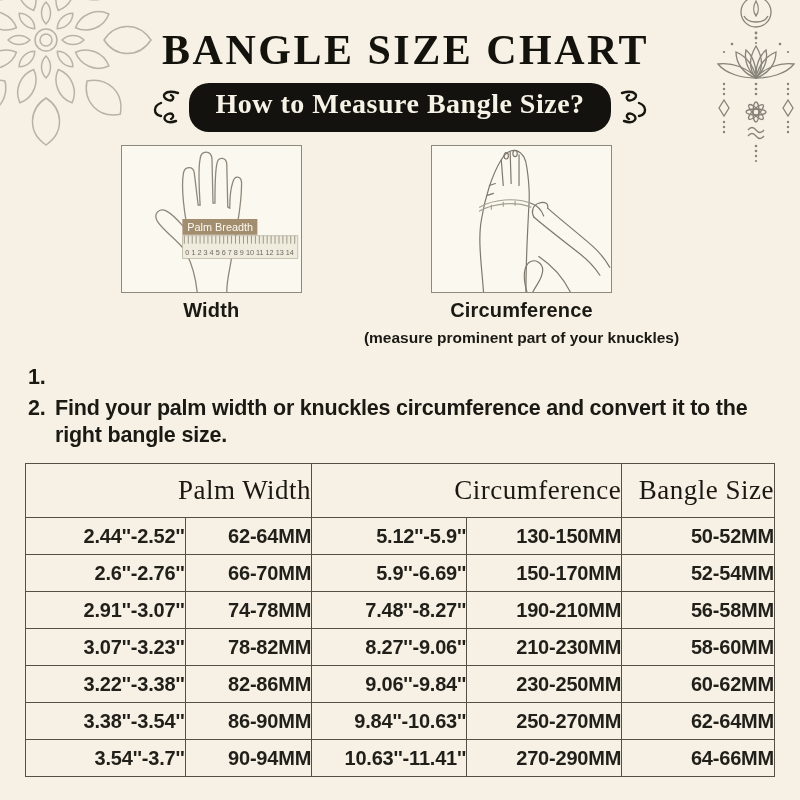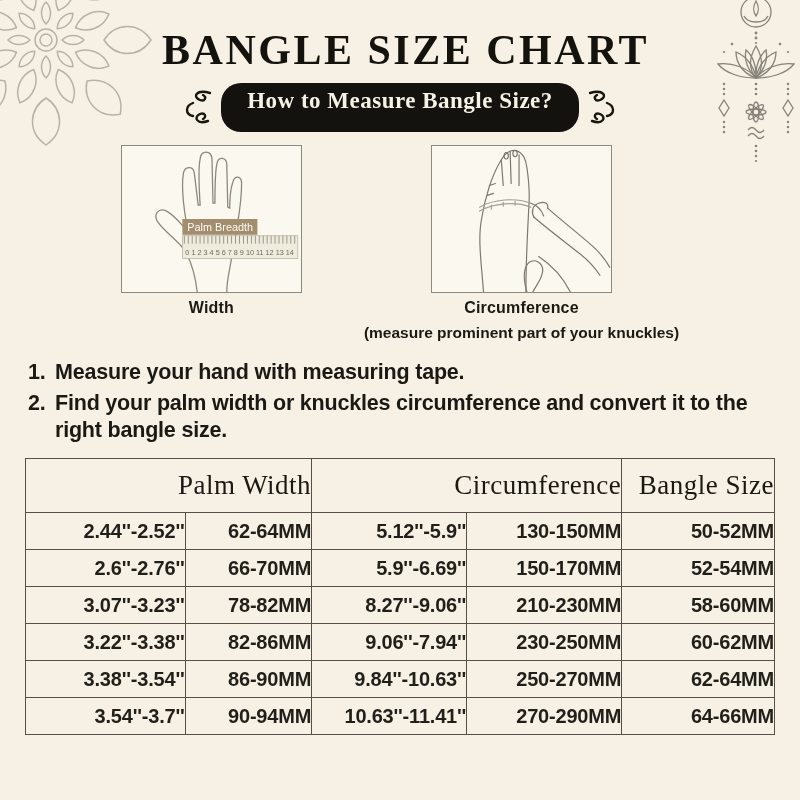--- a/index.html
+++ b/index.html
@@ -27,41 +27,41 @@
   }
   .badge-row {
     display: flex; justify-content: center; align-items: center;
     gap: 9px; margin-top: 9px;
   }
   .badge {
     background: #14120e;
     color: #f7f2e6;
     font-family: "Liberation Serif", serif;
     font-weight: 700;
-    font-size: 23px;
+    font-size: 28px;
     letter-spacing: 0.5px;
-    padding: 5px 26px 18px;
+    padding: 5px 26px 12px;
     border-radius: 20px;
   }
   .flourish { width: 28px; height: 40px; }
   .flourish.right { transform: scaleX(-1); }
 
   .illus-row {
     display: flex; justify-content: center; align-items: flex-start;
     gap: 62px; margin-top: 13px;
   }
   .illus-col { display: flex; flex-direction: column; align-items: center; }
   .illus-box {
     width: 181px; height: 148px;
     background: #fbf8f0;
     border: 1px solid #8d897d;
   }
   .caption {
     margin-top: 6px;
-    font-size: 16px; font-weight: 700; letter-spacing: 0.2px;
+    font-size: 20px; font-weight: 700; letter-spacing: 0.2px;
     color: #1b1914; text-align: center;
   }
   .subcaption {
     font-size: 15.5px; font-weight: 700; white-space: nowrap;
     color: #1b1914; text-align: center; margin-top: 7px;
   }
 
   .instructions { margin: 17px 20px 0 28px; }
   .instr-item { display: flex; font-size: 21.5px; font-weight: 700; letter-spacing: -0.2px; line-height: 1.29; margin-bottom: 3px; color: #1b1914; }
   .instr-num { width: 27px; flex: none; }
@@ -242,21 +242,20 @@
       </svg>
     </div>
     <div class="caption">Circumference</div>
     <div class="subcaption">(measure prominent part of your knuckles)</div>
   </div>
 </div>
 
 <div class="instructions">
   <div class="instr-item">
     <span class="instr-num">1.</span>
-    <span class="instr-text">Measure your hand with measuring tape.</span>
   </div>
   <div class="instr-item">
     <span class="instr-num">2.</span>
     <span class="instr-text">Find your palm width or knuckles circumference and convert it to the right bangle size.</span>
   </div>
 </div>
 
 <table class="size-table">
   <colgroup>
     <col style="width:21.3%">
@@ -281,30 +280,37 @@
         <td>50-52MM</td>
     </tr>
     <tr>
       <td>2.6''-2.76''</td>
         <td>66-70MM</td>
         <td>5.9''-6.69''</td>
         <td>150-170MM</td>
         <td>52-54MM</td>
     </tr>
     <tr>
+      <td>2.91''-3.07''</td>
+        <td>74-78MM</td>
+        <td>7.48''-8.27''</td>
+        <td>190-210MM</td>
+        <td>56-58MM</td>
+    </tr>
+    <tr>
       <td>3.07''-3.23''</td>
         <td>78-82MM</td>
         <td>8.27''-9.06''</td>
         <td>210-230MM</td>
         <td>58-60MM</td>
     </tr>
     <tr>
       <td>3.22''-3.38''</td>
         <td>82-86MM</td>
-        <td>9.06''-7.94''</td>
+        <td>9.06''-9.84''</td>
         <td>230-250MM</td>
         <td>60-62MM</td>
     </tr>
     <tr>
       <td>3.38''-3.54''</td>
         <td>86-90MM</td>
         <td>9.84''-10.63''</td>
         <td>250-270MM</td>
         <td>62-64MM</td>
     </tr>

